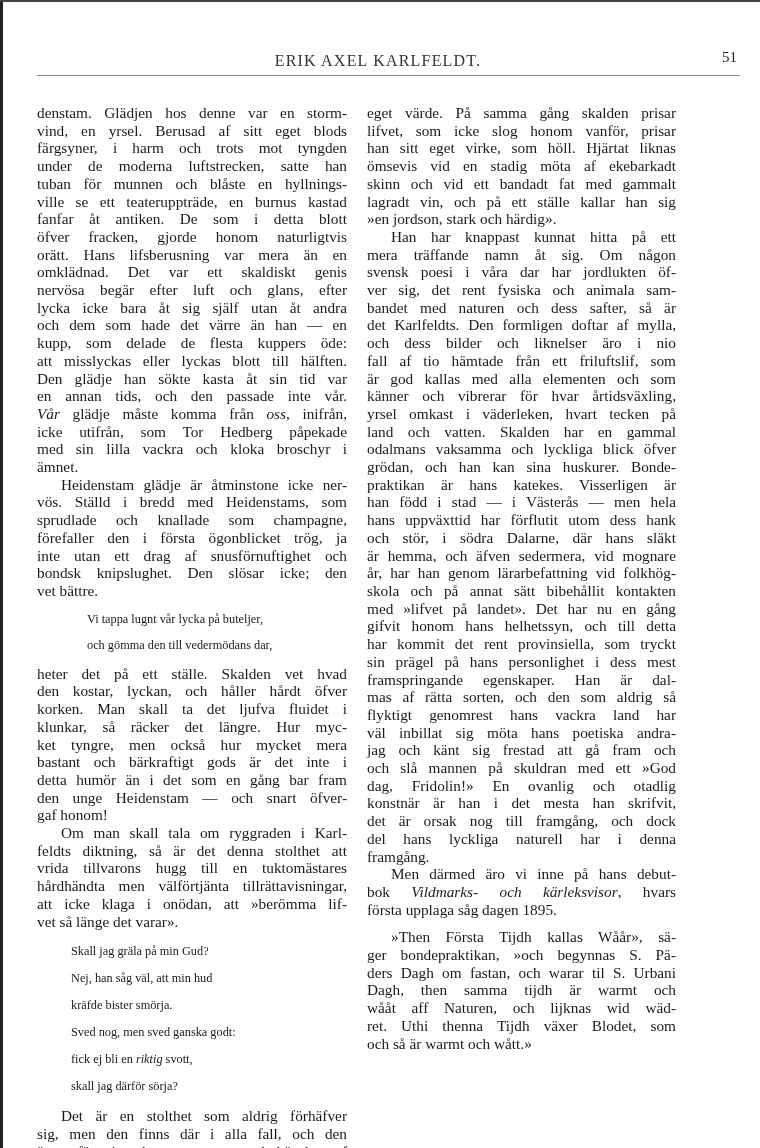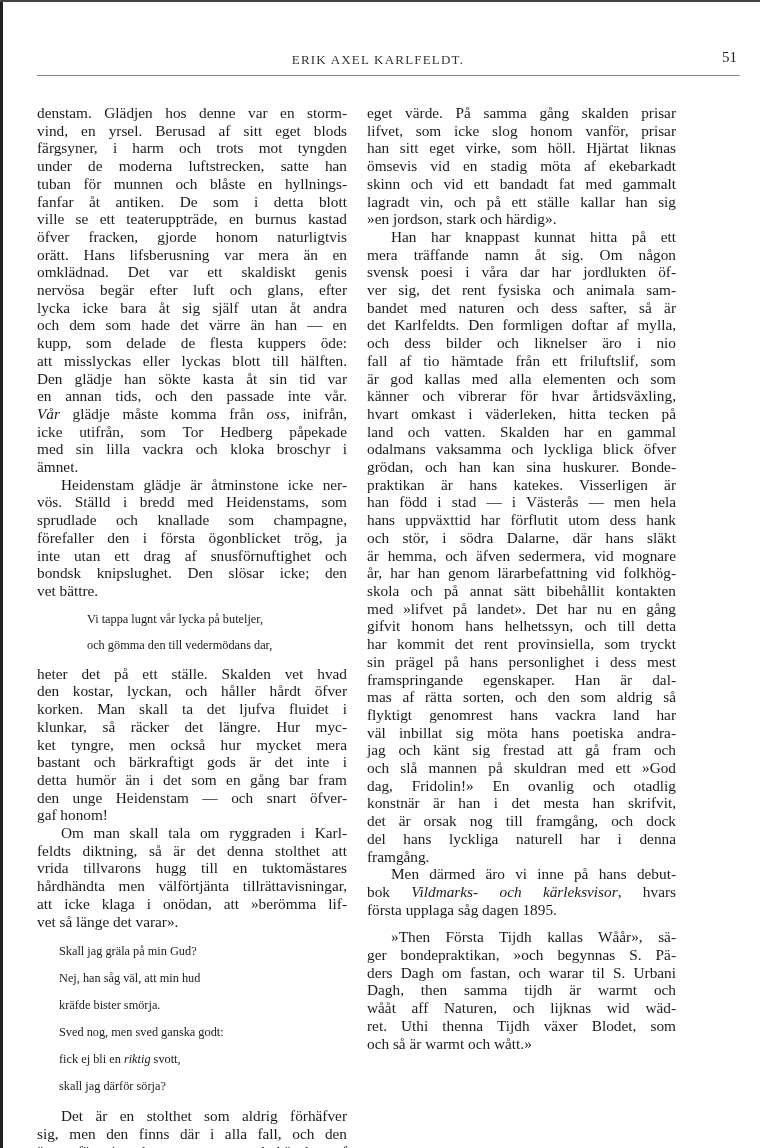--- a/index.html
+++ b/index.html
@@ -4,56 +4,56 @@
 <style>
   html, body { margin: 0; padding: 0; }
   body {
     width: 760px; height: 1148px; background: #ffffff; position: relative; overflow: hidden;
     font-family: "Liberation Serif", "DejaVu Serif", serif; color: #1a1a1a;
   }
   .edge-left { position: absolute; left: 0; top: 0; width: 3px; height: 1148px; background: #222; }
   .edge-top { position: absolute; left: 0; top: 0; width: 760px; height: 2px; background: #444; }
   .running-head {
     position: absolute; top: 52px; left: 0; width: 756px; text-align: center;
-    font-size: 13px; letter-spacing: 1.2px; color: #333;
+    font-size: 16px; letter-spacing: 1.2px; color: #333;
   }
   .page-number { position: absolute; top: 49px; left: 722px; font-size: 15px; color: #222; }
   .head-rule { position: absolute; top: 75px; left: 37px; width: 703px; height: 1px; background: #888; }
   .column { position: absolute; top: 104px; font-size: 15.3px; line-height: 17.7px; }
   .col-left { left: 37px; width: 310px; }
   .col-right { left: 367px; width: 309px; }
   .col-right .pl { }
   .pl { margin: 0; text-align: justify; text-align-last: justify; white-space: nowrap; }
   .pl.last { text-align-last: left; }
   .pl.indent { padding-left: 24px; }
   .verse { margin: 6px 0 8px 38px; font-size: 12.3px; line-height: 14.5px; }
   .verse .vl { margin: 12px; white-space: nowrap; }
-  .verse2 { margin: 14px 0 14px 22px; font-size: 12.3px; line-height: 14.6px; }
+  .verse2 { margin: 14px 0 14px 34px; font-size: 12.3px; line-height: 14.6px; }
   .gap { height: 10px; }
   em, .it { font-style: italic; }
 </style>
 </head>
 <body>
 
 <div class="edge-left"></div>
 <div class="edge-top"></div>
 
 <div class="running-head">ERIK AXEL KARLFELDT.</div>
 <div class="page-number">51</div>
 <div class="head-rule"></div>
 
 <div class="column col-left">
   <div>
     <p class="pl">denstam. Glädjen hos denne var en storm-</p>
     <p class="pl">vind, en yrsel. Berusad af sitt eget blods</p>
     <p class="pl">färgsyner, i harm och trots mot tyngden</p>
     <p class="pl">under de moderna luftstrecken, satte han</p>
     <p class="pl">tuban för munnen och blåste en hyllnings-</p>
+    <p class="pl">ville se ett teateruppträde, en burnus kastad</p>
     <p class="pl">fanfar åt antiken. De som i detta blott</p>
-    <p class="pl">ville se ett teateruppträde, en burnus kastad</p>
     <p class="pl">öfver fracken, gjorde honom naturligtvis</p>
     <p class="pl">orätt. Hans lifsberusning var mera än en</p>
     <p class="pl">omklädnad. Det var ett skaldiskt genis</p>
     <p class="pl">nervösa begär efter luft och glans, efter</p>
     <p class="pl">lycka icke bara åt sig själf utan åt andra</p>
     <p class="pl">och dem som hade det värre än han — en</p>
     <p class="pl">kupp, som delade de flesta kuppers öde:</p>
     <p class="pl">att misslyckas eller lyckas blott till hälften.</p>
     <p class="pl">Den glädje han sökte kasta åt sin tid var</p>
     <p class="pl">en annan tids, och den passade inte vår.</p>
@@ -130,21 +130,21 @@
     <p class="pl indent">Han har knappast kunnat hitta på ett</p>
     <p class="pl">mera träffande namn åt sig. Om någon</p>
     <p class="pl">svensk poesi i våra dar har jordlukten öf-</p>
     <p class="pl">ver sig, det rent fysiska och animala sam-</p>
     <p class="pl">bandet med naturen och dess safter, så är</p>
     <p class="pl">det Karlfeldts. Den formligen doftar af mylla,</p>
     <p class="pl">och dess bilder och liknelser äro i nio</p>
     <p class="pl">fall af tio hämtade från ett friluftslif, som</p>
     <p class="pl">är god kallas med alla elementen och som</p>
     <p class="pl">känner och vibrerar för hvar årtidsväxling,</p>
-    <p class="pl">hvart omkast i väderleken, hitta tecken på</p>
+    <p class="pl">yrsel omkast i väderleken, hvart tecken på</p>
     <p class="pl">land och vatten. Skalden har en gammal</p>
     <p class="pl">odalmans vaksamma och lyckliga blick öfver</p>
     <p class="pl">grödan, och han kan sina huskurer. Bonde-</p>
     <p class="pl">praktikan är hans katekes. Visserligen är</p>
     <p class="pl">han född i stad — i Västerås — men hela</p>
     <p class="pl">hans uppväxttid har förflutit utom dess hank</p>
     <p class="pl">och stör, i södra Dalarne, där hans släkt</p>
     <p class="pl">är hemma, och äfven sedermera, vid mognare</p>
     <p class="pl">år, har han genom lärarbefattning vid folkhög-</p>
     <p class="pl">skola och på annat sätt bibehållit kontakten</p>

